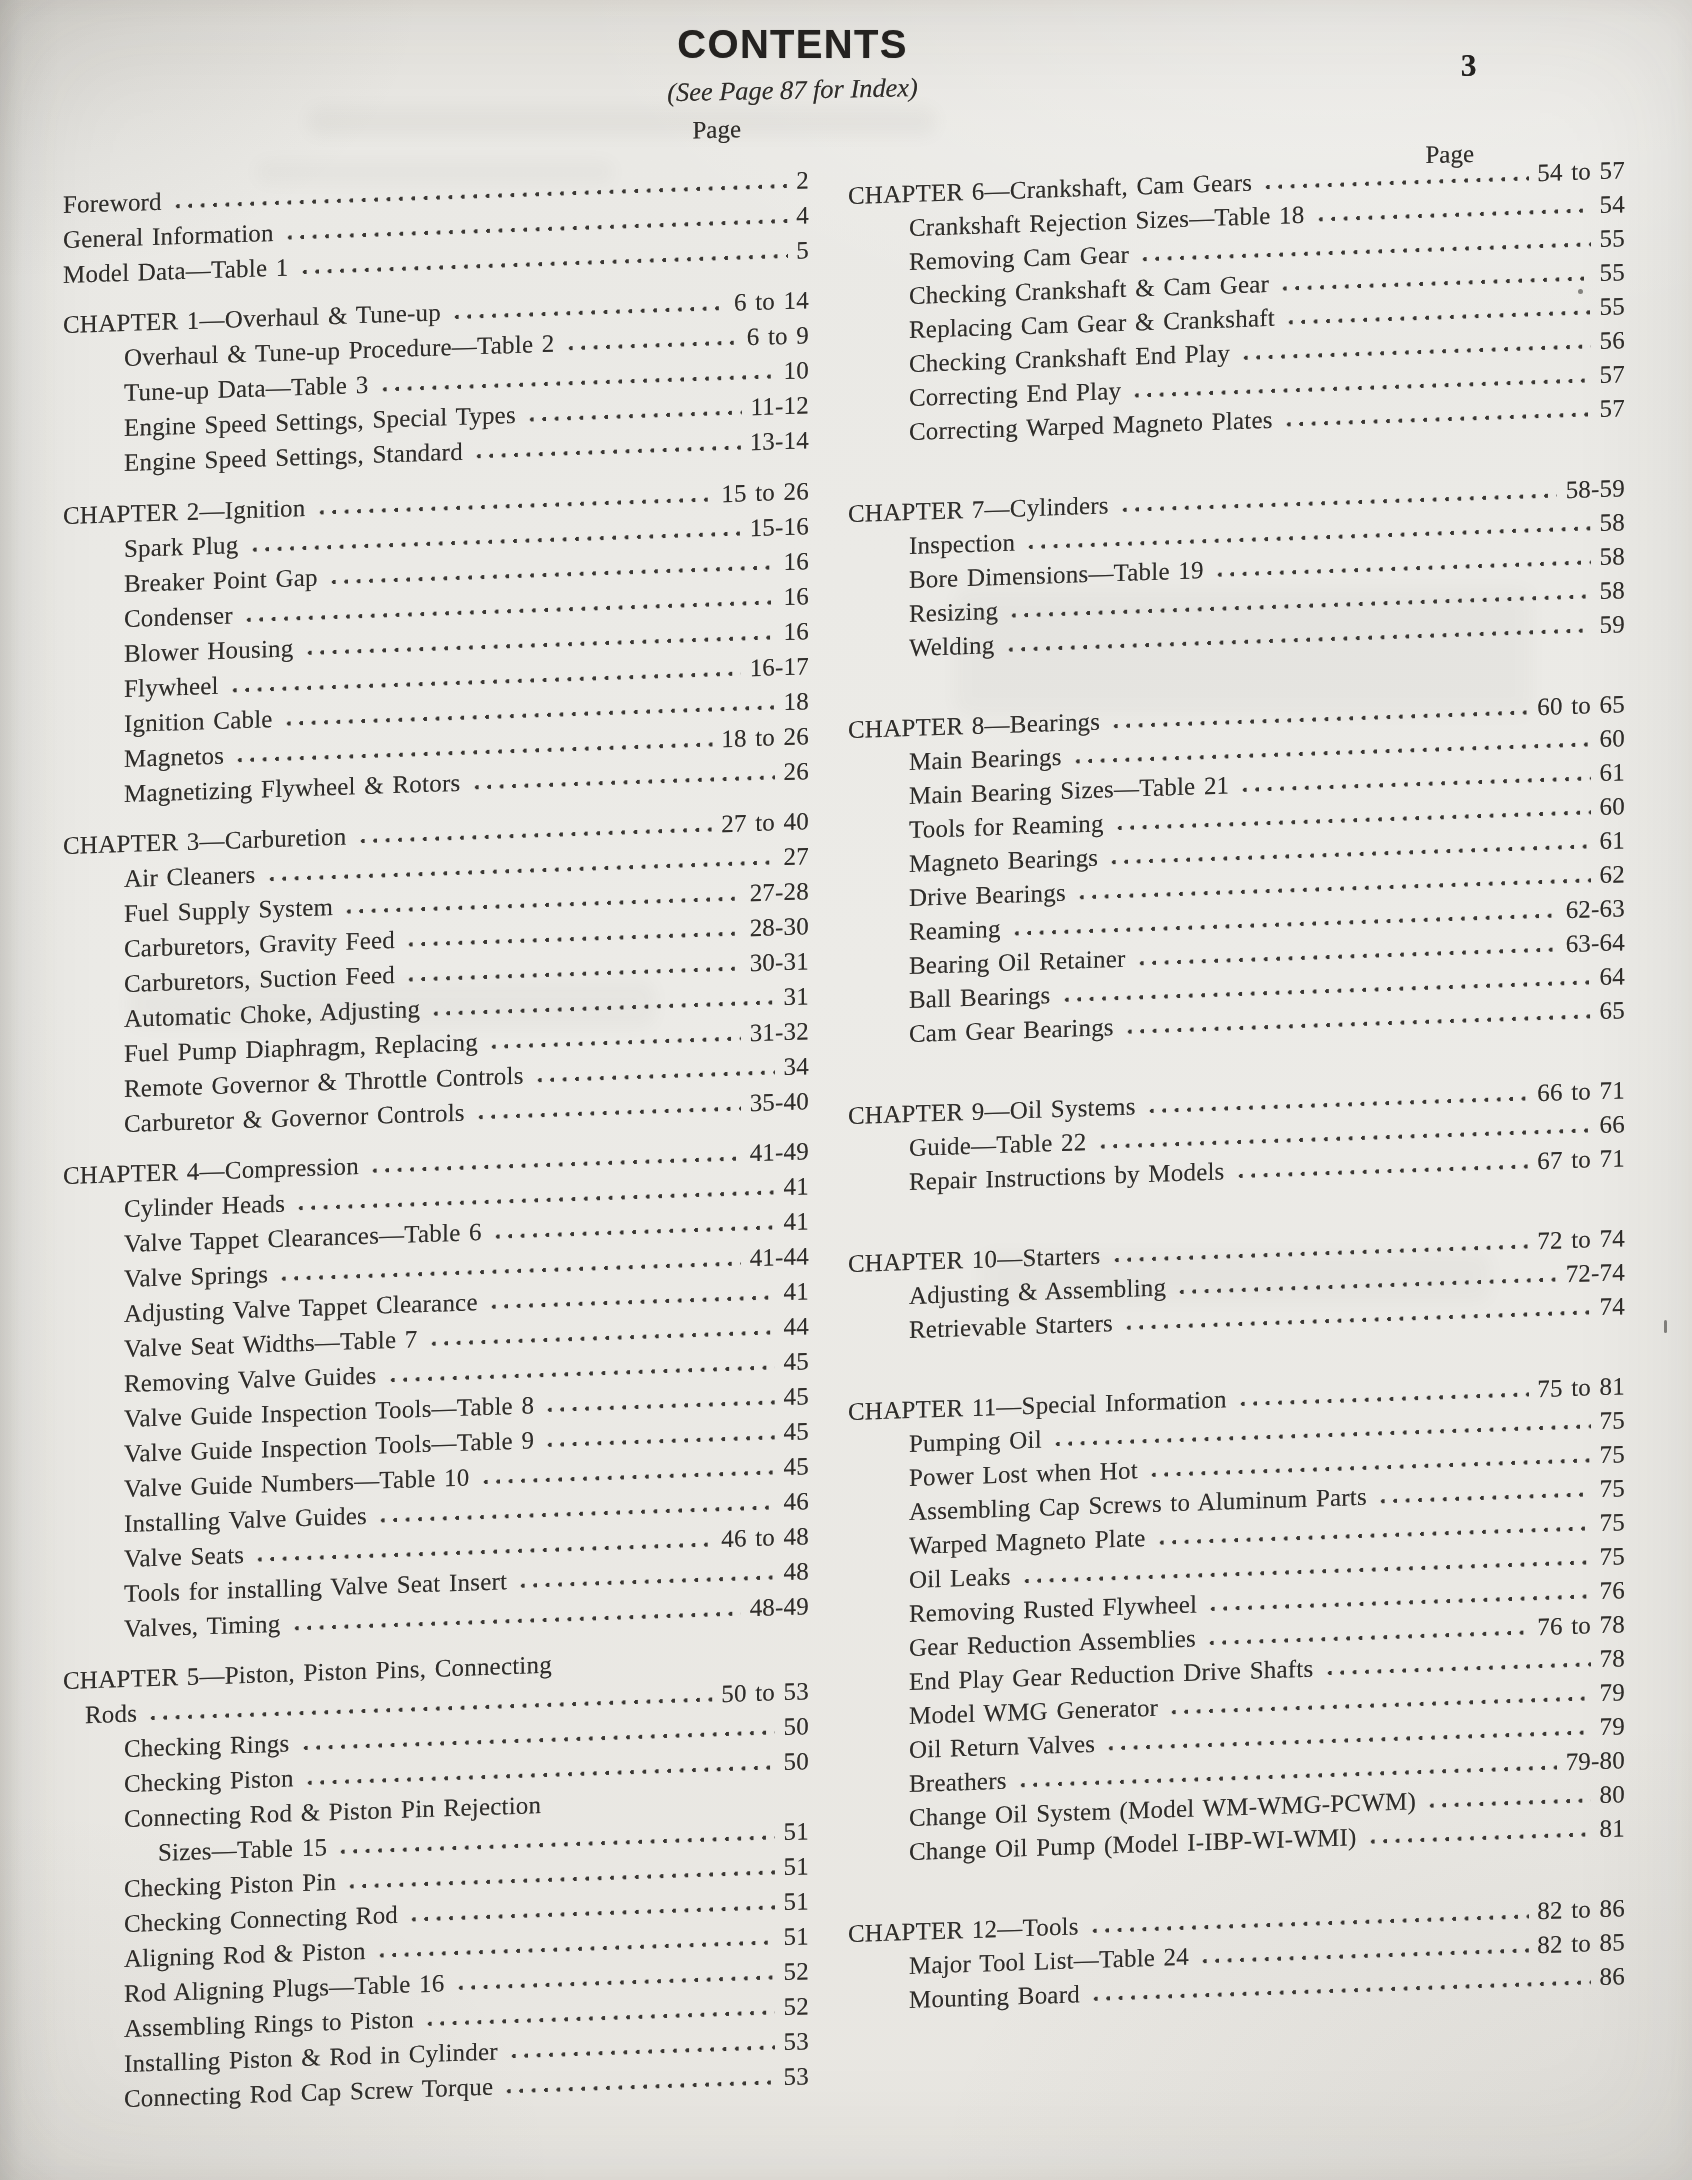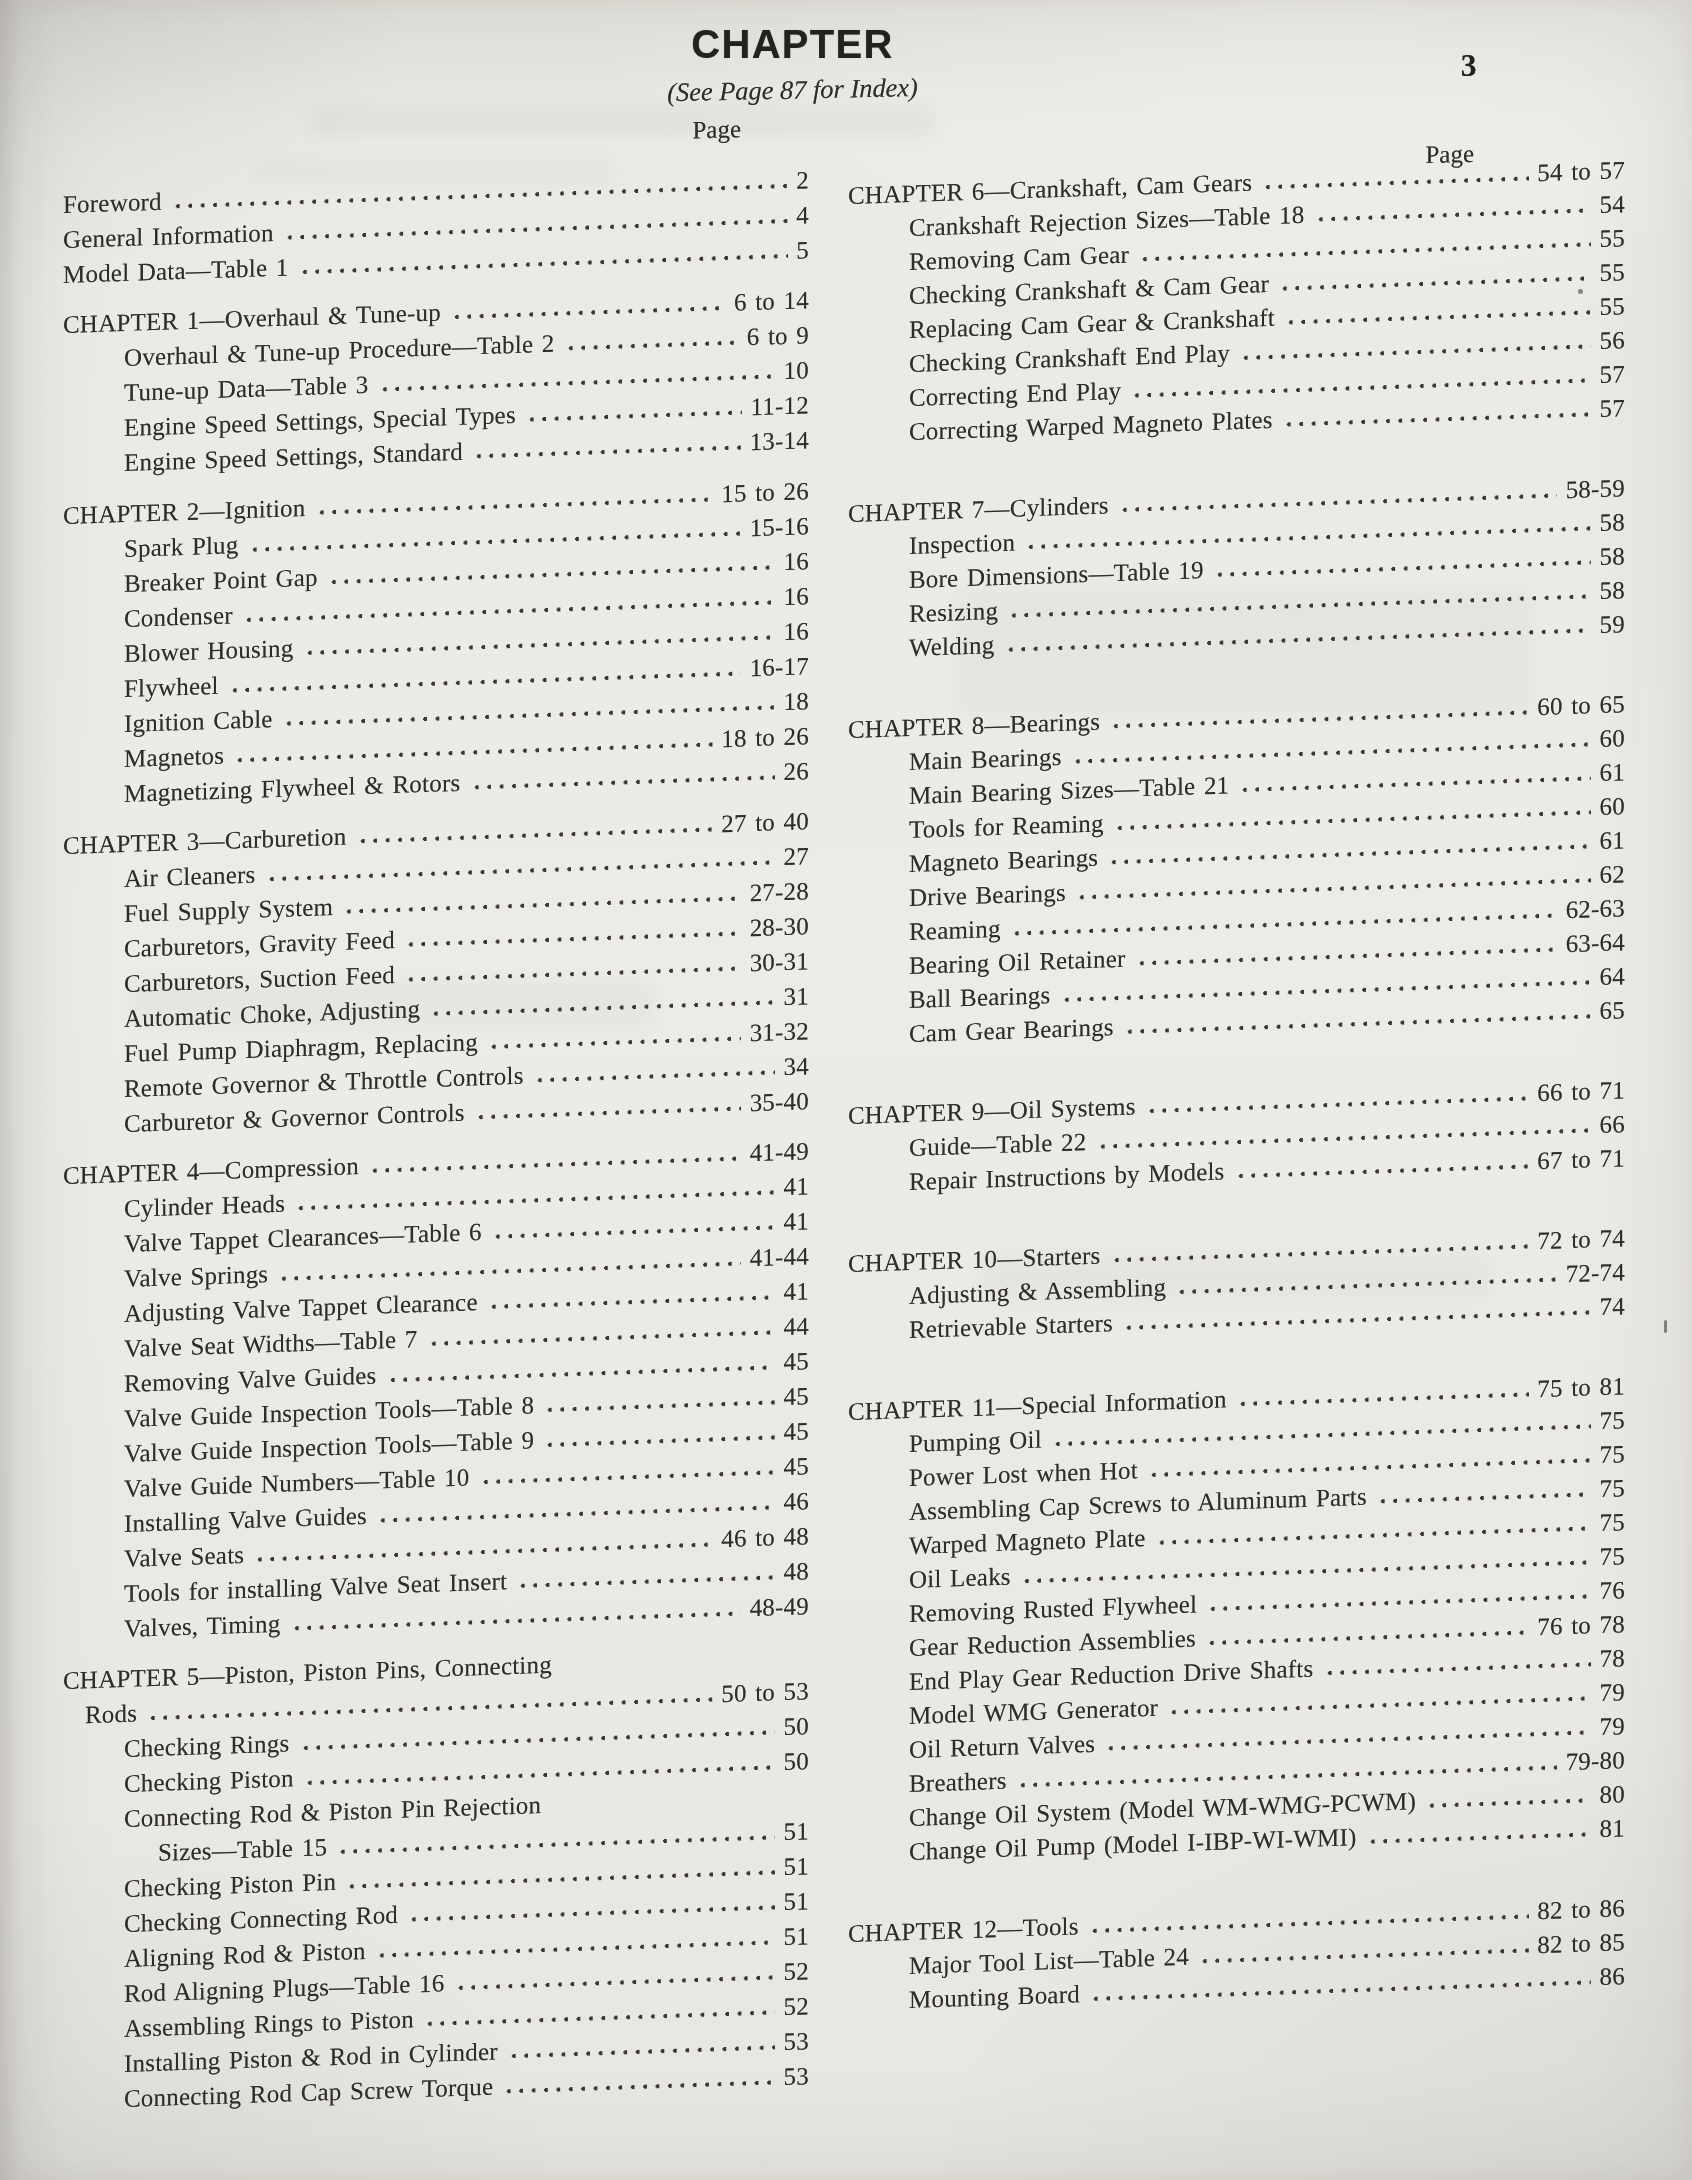--- a/index.html
+++ b/index.html
@@ -89,21 +89,21 @@
   <div class="ghost g1"></div>
   <div class="ghost g2"></div>
   <div class="ghost g3"></div>
   <div class="ghost g4"></div>
   <div class="ghost g5"></div>
   <div class="speck sp1"></div>
   <div class="speck sp2"></div>
 
   <div class="content">
     <div class="folio">3</div>
-    <div class="title">CHAPTER</div>
+    <div class="title">CONTENTS</div>
     <div class="subtitle">(See Page 87 for Index)</div>
     <div class="page-label page-label-left">Page</div>
     <div class="page-label page-label-right">Page</div>
 
     <div class="col col-left" id="col-left">
         <div class="toc-section">
           <div class="toc-row i0">
             <span class="lbl">Foreword</span>
             <span class="dots"></span>
             <span class="pg">2</span>

